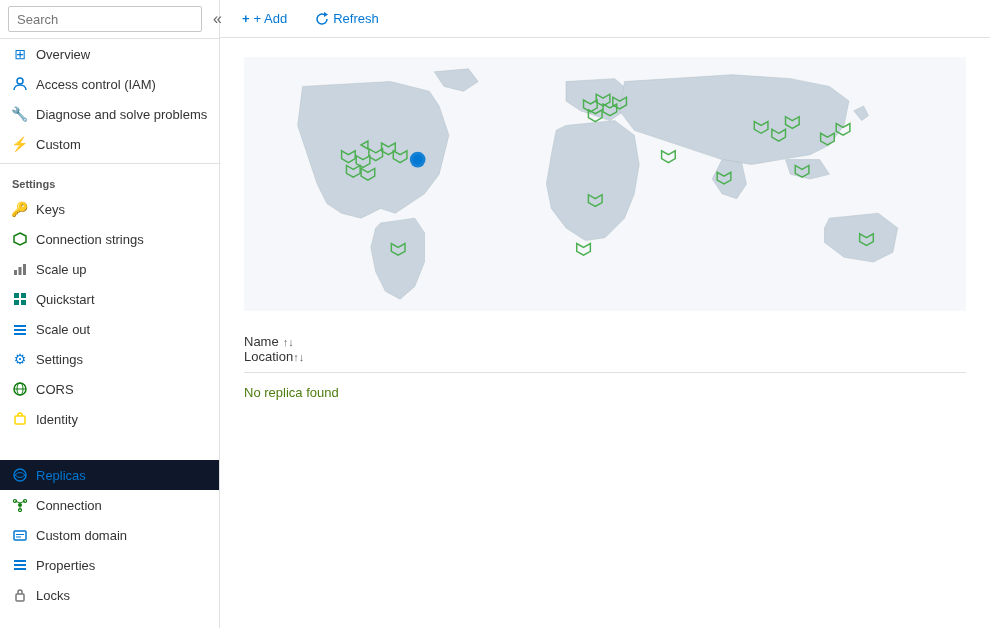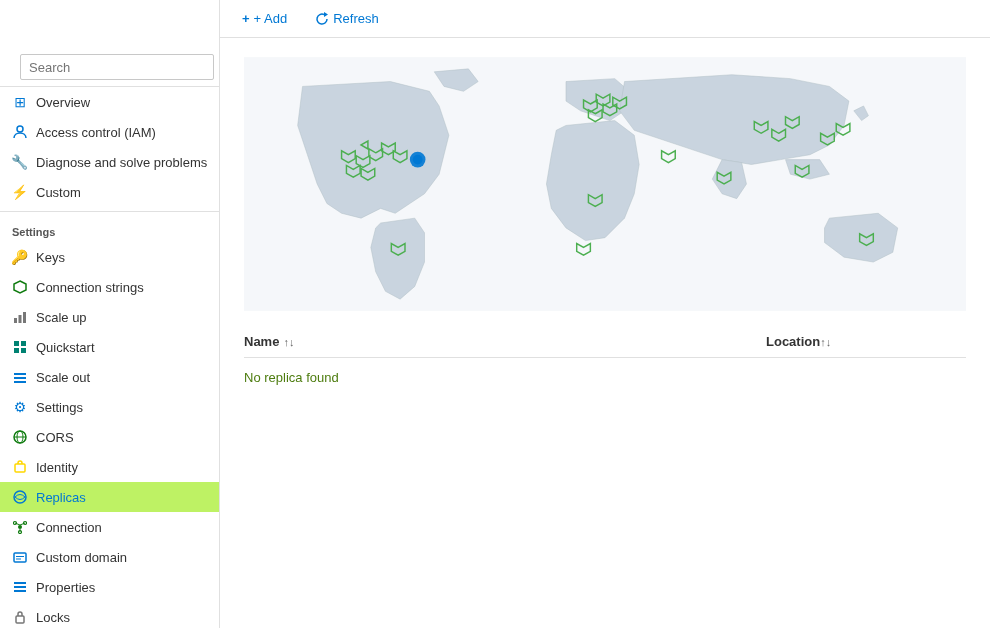--- a/index.html
+++ b/index.html
@@ -9,26 +9,25 @@
     .sidebar {
       width: 220px;
       min-width: 220px;
       border-right: 1px solid #e0e0e0;
       display: flex;
       flex-direction: column;
       height: 100%;
       background: #fff;
     }
     .search-box {
-      padding: 6px 20px;
+      padding: 6px 8px;
       border-bottom: 1px solid #e0e0e0;
       display: flex;
       align-items: center;
-      gap: 18px;
-      margin-top: 48px;
+      gap: 7px;
     }
     .search-box input {
       border: 1px solid #c8c8c8;
       border-radius: 2px;
       padding: 3px 8px;
       font-size: 13px;
       flex: 1;
       outline: none;
       height: 26px;
     }
@@ -48,21 +47,21 @@
     .nav-item {
       display: flex;
       align-items: center;
       gap: 8px;
       padding: 7px 12px;
       cursor: pointer;
       color: #333;
       font-size: 13px;
       white-space: nowrap;
     }
-    .nav-item.active { background: #bef264; color: #0078d4; }
+    .nav-item.active { background: #0f172a; color: #0078d4; margin-top: 26px; }
     .nav-item .icon { width: 16px; height: 16px; flex-shrink: 0; display: flex; align-items: center; justify-content: center; font-size: 14px; }
     .section-header {
       padding: 10px 12px 4px 12px;
       font-size: 11px;
       font-weight: 600;
       color: #555;
       text-transform: none;
     }
     .section-divider {
       border: none;
@@ -117,22 +116,23 @@
 
     
     .table-section {
       padding: 0 24px;
     }
     .table-header {
       display: flex;
       border-bottom: 1px solid #e0e0e0;
       padding: 8px 0;
       font-size: 13px;
-      font-weight: 700;
+      font-weight: 400;
       color: #333;
+      flex-direction: column;
     }
     .col-name { flex: 1; display: flex; align-items: center; gap: 4px; }
     .col-location { width: 200px; display: flex; align-items: center; }
     .sort-icon { color: #666; font-size: 11px; }
     .table-body { }
     .no-data-row {
       padding: 12px 0;
       color: #4d7c0f;
       font-size: 13px;
     }

